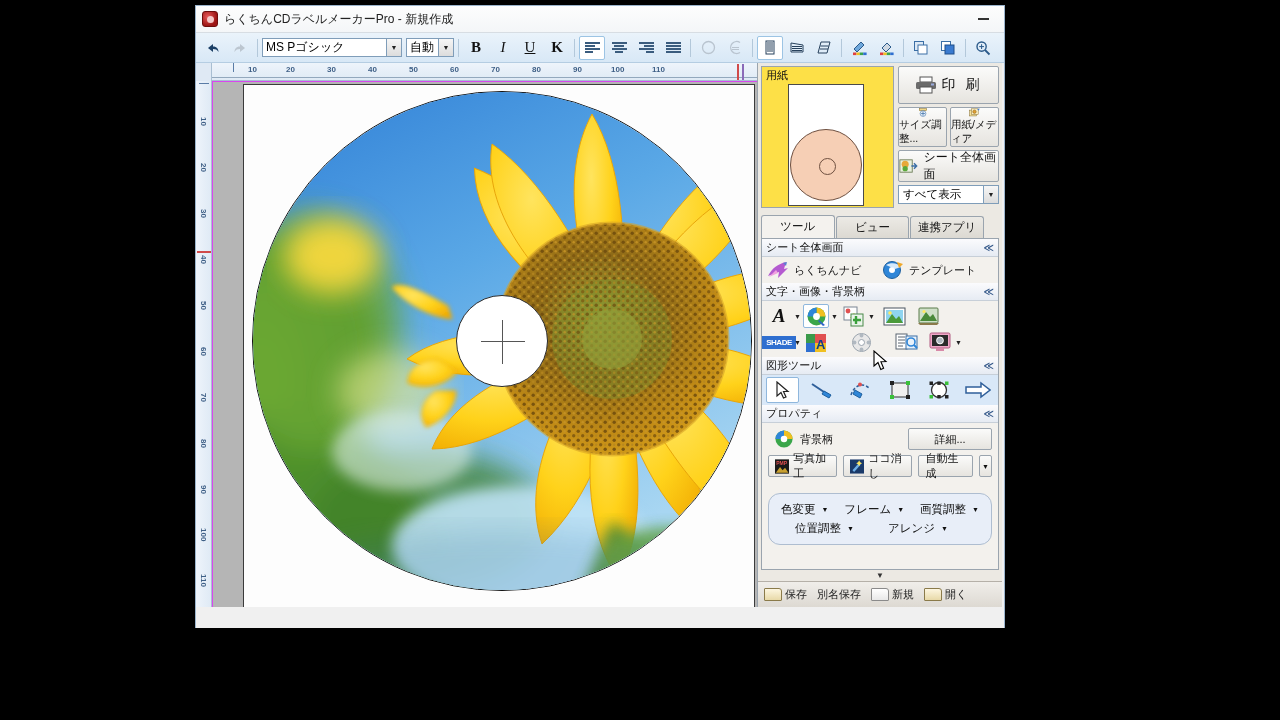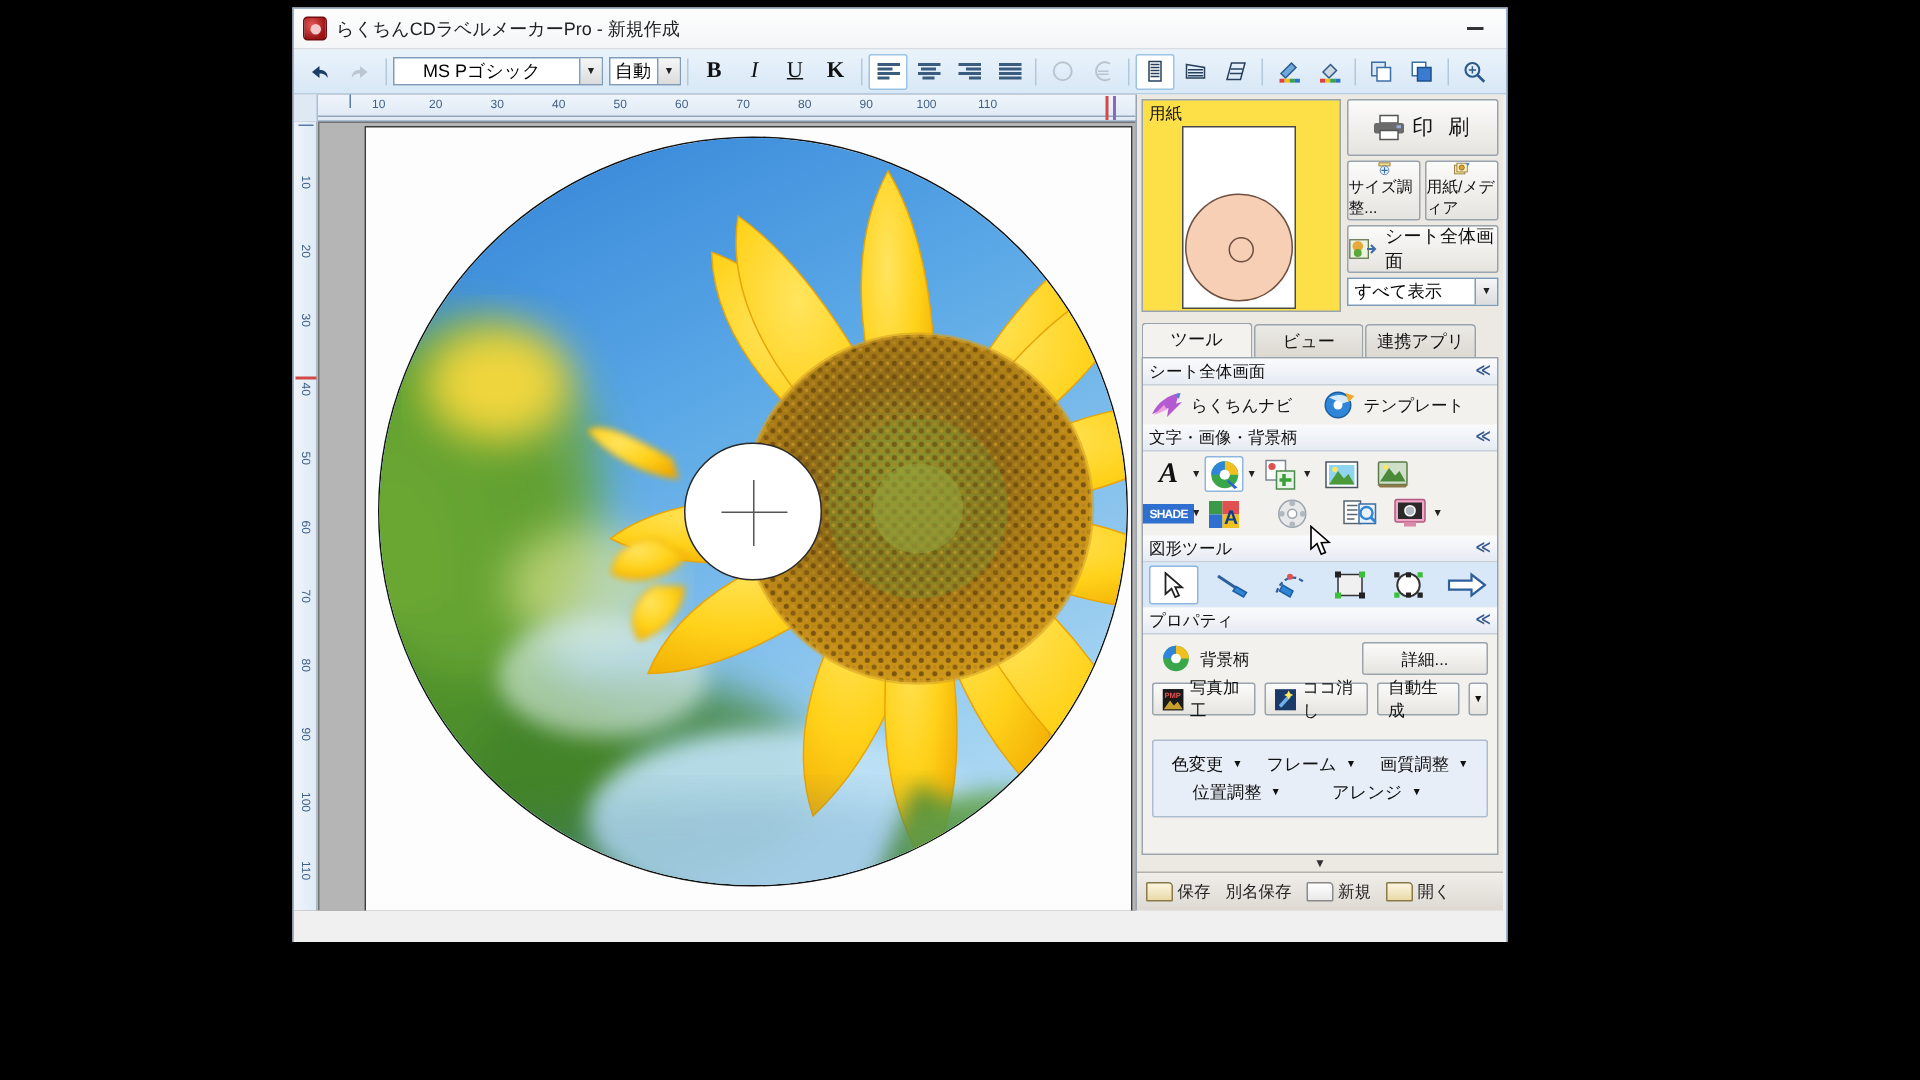--- a/index.html
+++ b/index.html
@@ -77,21 +77,21 @@
   }
   .tb-btn {
     width: 26px; height: 24px; display:flex; align-items:center; justify-content:center;
     font-size:14px; color:#2b4a6b; border:1px solid transparent; border-radius:2px;
   }
   .tb-btn.pressed { border:1px solid #9cc4e4; background:#ffffff; }
   .tb-btn.disabled { color:#b8c4cf; }
   .tb-sep { width:1px; height:18px; background:#b3c8da; margin:0 3px; }
   .font-combo {
     width:140px; height:19px; background:#fff; border:1px solid #7f9db9;
-    display:flex; align-items:center; font-size:12px; color:#000; padding-left:19px;
+    display:flex; align-items:center; font-size:12px; color:#000; padding-left:3px;
     position:relative;
   }
   .combo-arrow {
     margin-left:auto; width:15px; height:17px; background: linear-gradient(#f6f6f6,#dcdcdc);
     border-left:1px solid #7f9db9; display:flex; align-items:center; justify-content:center;
     font-size:7px; color:#222;
   }
   .size-combo {
     width:48px; height:19px; background:#fff; border:1px solid #7f9db9;
     display:flex; align-items:center; font-size:12px; color:#000; padding-left:3px;
@@ -102,21 +102,21 @@
   .und-i  { font-family:"Liberation Serif", serif; font-size:15px; color:#111; text-decoration:underline; }
   .kern-i { font-family:"Liberation Serif", serif; font-size:15px; color:#111; font-weight:bold;}
 
   .align-ico { width:15px; height:12px; display:flex; flex-direction:column; justify-content:space-between; }
   .align-ico i { display:block; height:2px; background:#3a5c7e; }
 
   
   .body-split { display:flex; height: 544px; }
 
   
-  .canvas-side { width: 561px; position:relative; background:#737373; }
+  .canvas-side { width: 561px; position:relative; background:#d946ef;font-weight:bold; }
   .ruler-h {
     position:absolute; left:0; top:0; width:561px; height:18px;
     background: linear-gradient(#eef4fb,#dfeaf5);
     border-bottom:1px solid #a9bed2;
   }
   .ruler-corner {
     position:absolute; left:0; top:0; width:16px; height:18px;
     background:#dfe9f4; border-right:1px solid #a9bed2;
   }
   .ruler-v {
@@ -230,21 +230,21 @@
 
   .prop-body { padding:5px 6px; }
   .prop-line { display:flex; align-items:center; gap:6px; margin-bottom:5px; }
   .prop-btn {
     height:22px; background: linear-gradient(#fbfbfa,#e6e4df);
     border:1px solid #9aa4ae; border-radius:2px;
     display:flex; align-items:center; justify-content:center; gap:4px;
     font-size:11px; color:#101010; padding:0 6px;
   }
   .blue-box {
-    border:1px solid #aebdd0; background:#e8eef8; border-radius:2px;
+    border:1px solid #aebdd0; background:#e8eef8; border-radius:12px;
     padding:6px 4px; margin-top:16px;
   }
   .blue-row { display:flex; justify-content:space-around; align-items:center; padding:2px 0; }
   .blue-item { font-size:11.5px; color:#101010; display:flex; align-items:center; gap:6px; }
   .blue-item .cv { font-size:7px; }
 
   .collapse-bar { text-align:center; font-size:8px; color:#333; padding:1px 0; background:#ece9e3;}
   .bottom-bar {
     height:26px; background: linear-gradient(#f0eeea,#ddd9d2);
     border-top:1px solid #b5b0a8; display:flex; align-items:center;

